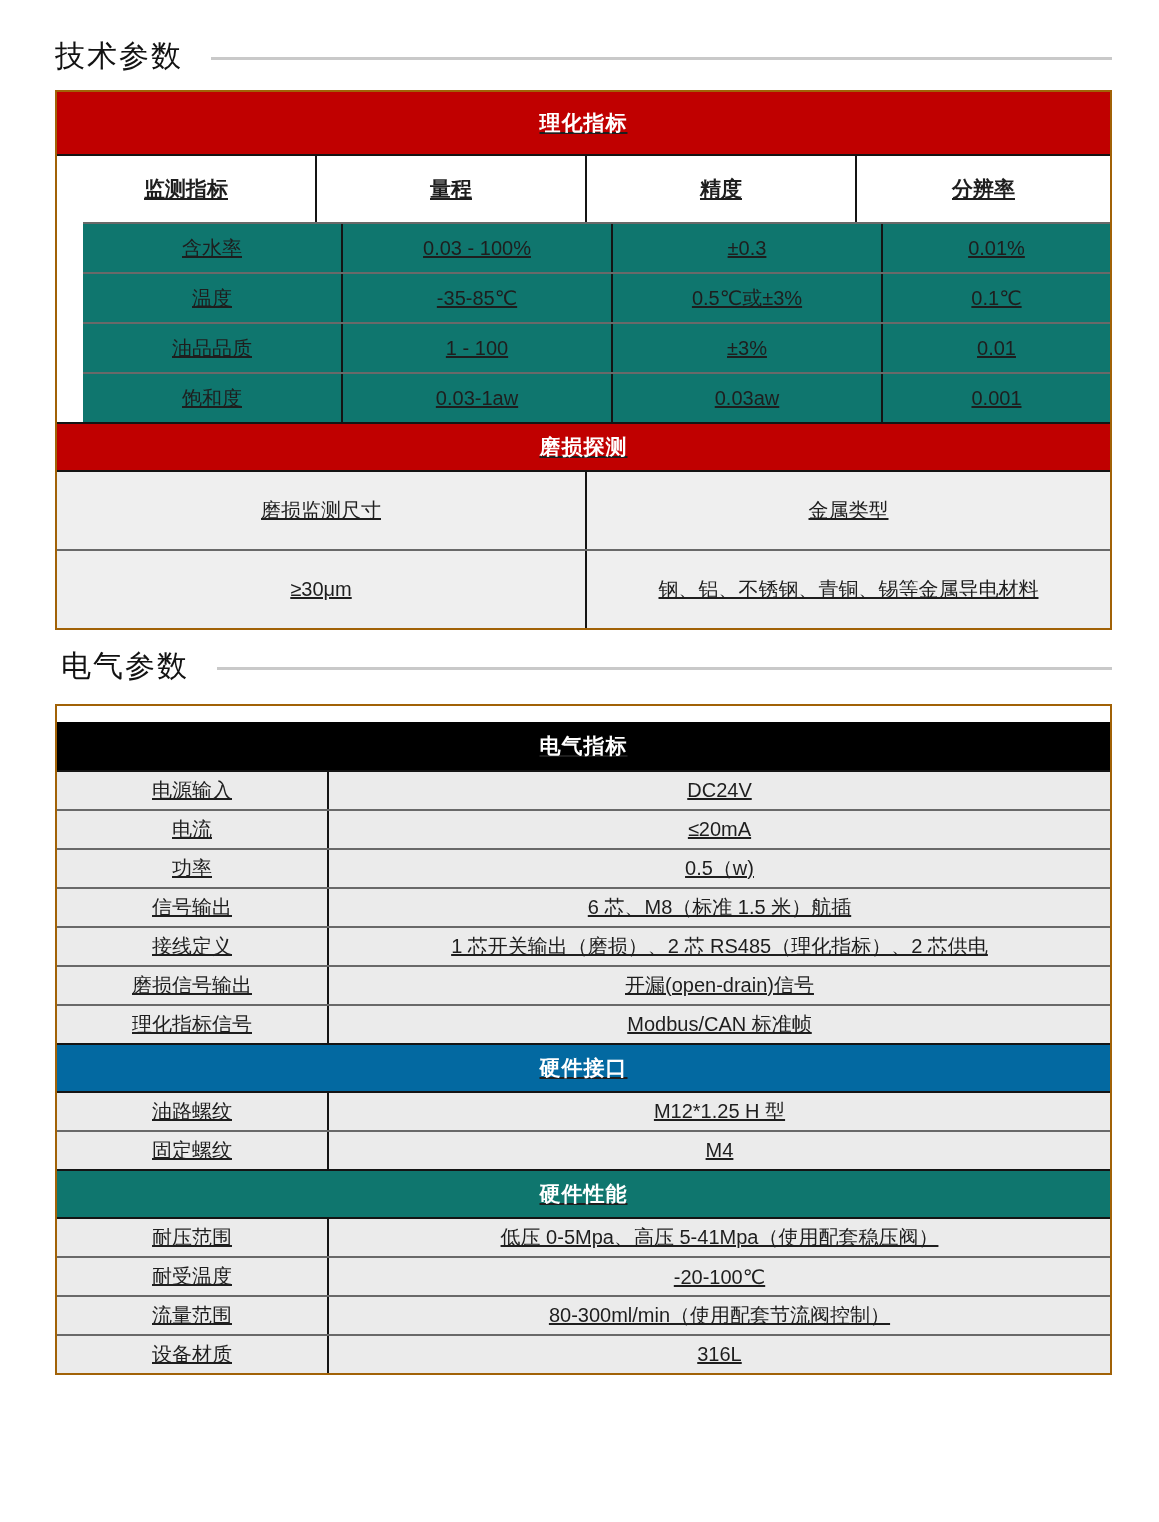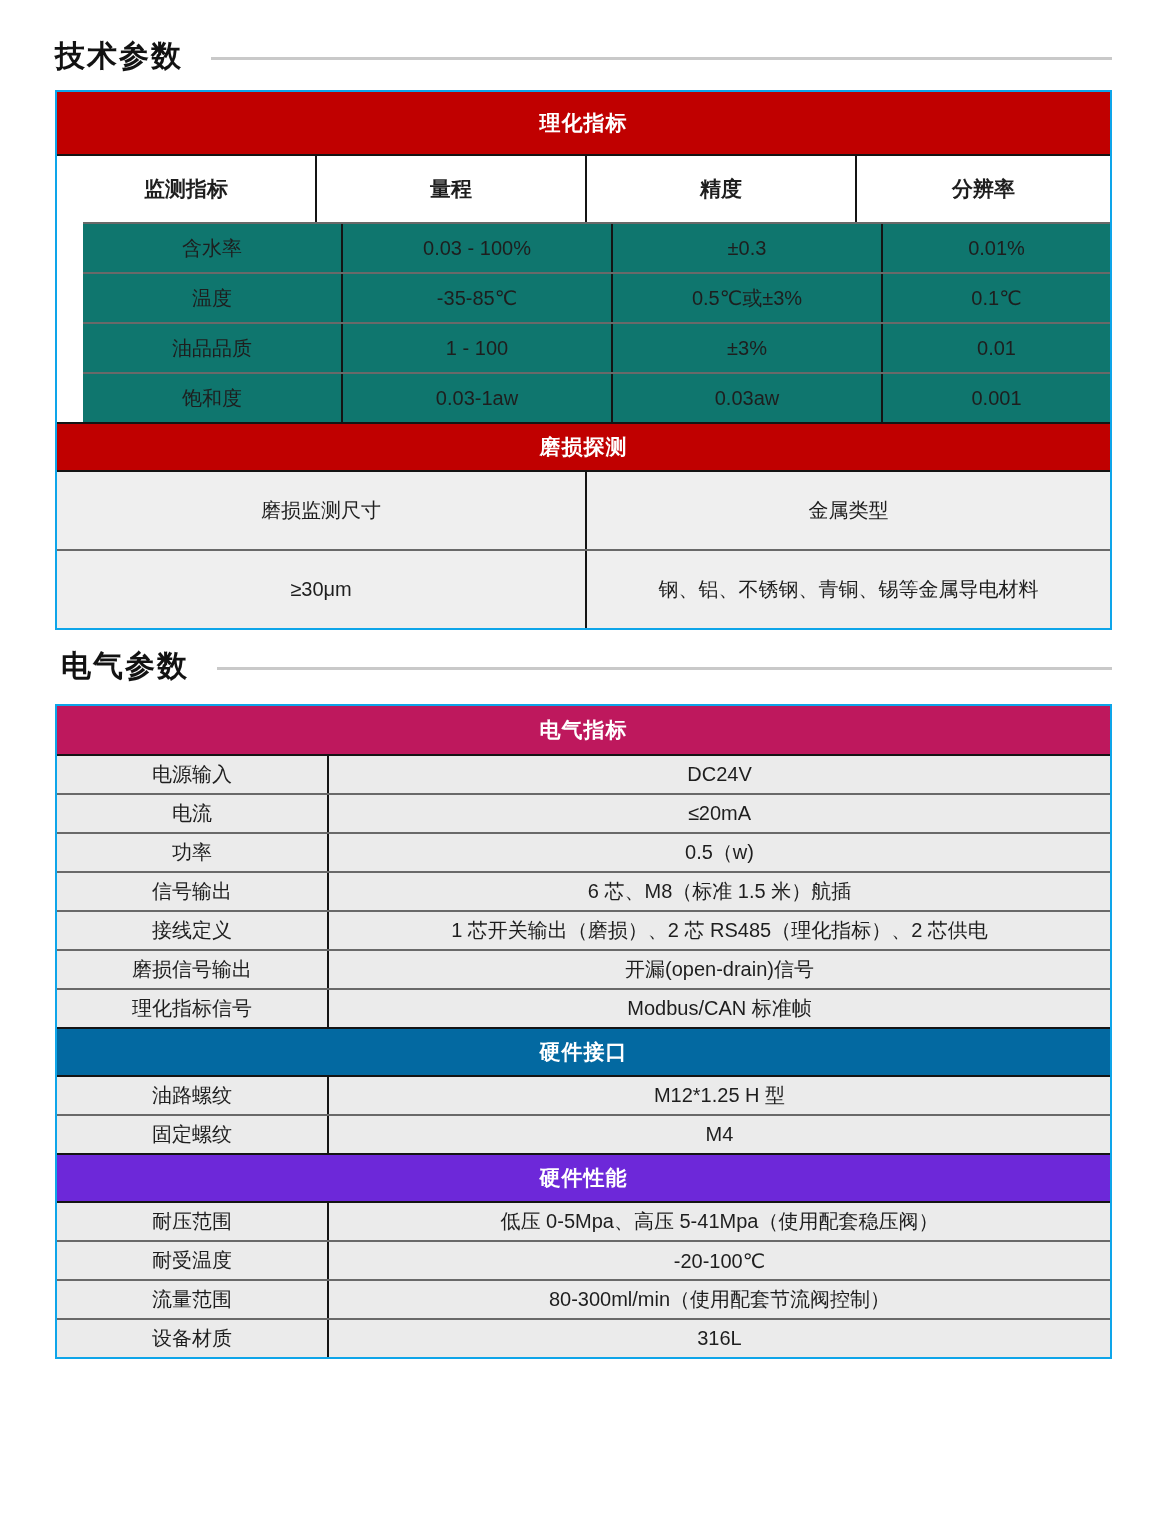--- a/index.html
+++ b/index.html
@@ -6,27 +6,27 @@
   body{
     width:1159px;height:1522px;
     font-family:"Liberation Sans","DejaVu Sans",sans-serif;
     color:#1e1e1e;
     -webkit-font-smoothing:antialiased;
   }
   .page{padding:38px 47px 40px 55px;box-sizing:border-box;width:1159px;}
 
   
   .title-row{display:flex;align-items:center;margin:0 0 16px 0;}
-  .sec-title{font-size:30px;font-weight:bold;color:#121212;margin:0;letter-spacing:2px;line-height:36px;white-space:nowrap;}
+  .sec-title{font-size:30px;font-weight:normal;color:#121212;margin:0;letter-spacing:2px;line-height:36px;white-space:nowrap;}
   .rule{flex:1;height:3px;background:#c9c9c9;margin-left:28px;margin-top:4px;}
   .title-row.second{margin-top:18px;margin-bottom:20px;}
   .title-row.second .sec-title{margin-left:6px;}
 
   
-  .spec-table{border:2px solid #0ea5e9;background:#ffffff;}
+  .spec-table{border:2px solid #a16207;background:#ffffff;text-decoration:underline;}
   .band{
     background:#c00000;color:#ffffff;font-weight:bold;font-size:21px;
     display:flex;align-items:center;justify-content:center;
     height:46px;border-top:2px solid #141414;border-bottom:2px solid #141414;
     letter-spacing:1px;
   }
   .band.first{border-top:none;height:62px;}
 
   .row{display:grid;}
   .row + .row{border-top:2px solid #696969;}
@@ -103,21 +103,21 @@
       <div class="cell">钢、铝、不锈钢、青铜、锡等金属导电材料</div>
     </div>
   </div>
 
   <div class="title-row second">
     <h1 class="sec-title">电气参数</h1>
     <div class="rule"></div>
   </div>
 
   <div class="spec-table">
-    <div class="band first" style="height: 48px; background: #be185d;">电气指标</div>
+    <div class="band first" style="height: 48px; background: #000000; margin-top: 16px;">电气指标</div>
 
     <div class="row kv-row">
       <div class="cell">电源输入</div>
       <div class="cell">DC24V</div>
     </div>
     <div class="row kv-row">
       <div class="cell">电流</div>
       <div class="cell">≤20mA</div>
     </div>
     <div class="row kv-row">
@@ -145,21 +145,21 @@
 
     <div class="row kv-row">
       <div class="cell">油路螺纹</div>
       <div class="cell">M12*1.25 H 型</div>
     </div>
     <div class="row kv-row">
       <div class="cell">固定螺纹</div>
       <div class="cell">M4</div>
     </div>
 
-    <div class="band" style="background: #6d28d9;">硬件性能</div>
+    <div class="band" style="background: #0f766e;">硬件性能</div>
 
     <div class="row kv-row">
       <div class="cell">耐压范围</div>
       <div class="cell">低压 0-5Mpa、高压 5-41Mpa（使用配套稳压阀）</div>
     </div>
     <div class="row kv-row">
       <div class="cell">耐受温度</div>
       <div class="cell">-20-100℃</div>
     </div>
     <div class="row kv-row">

